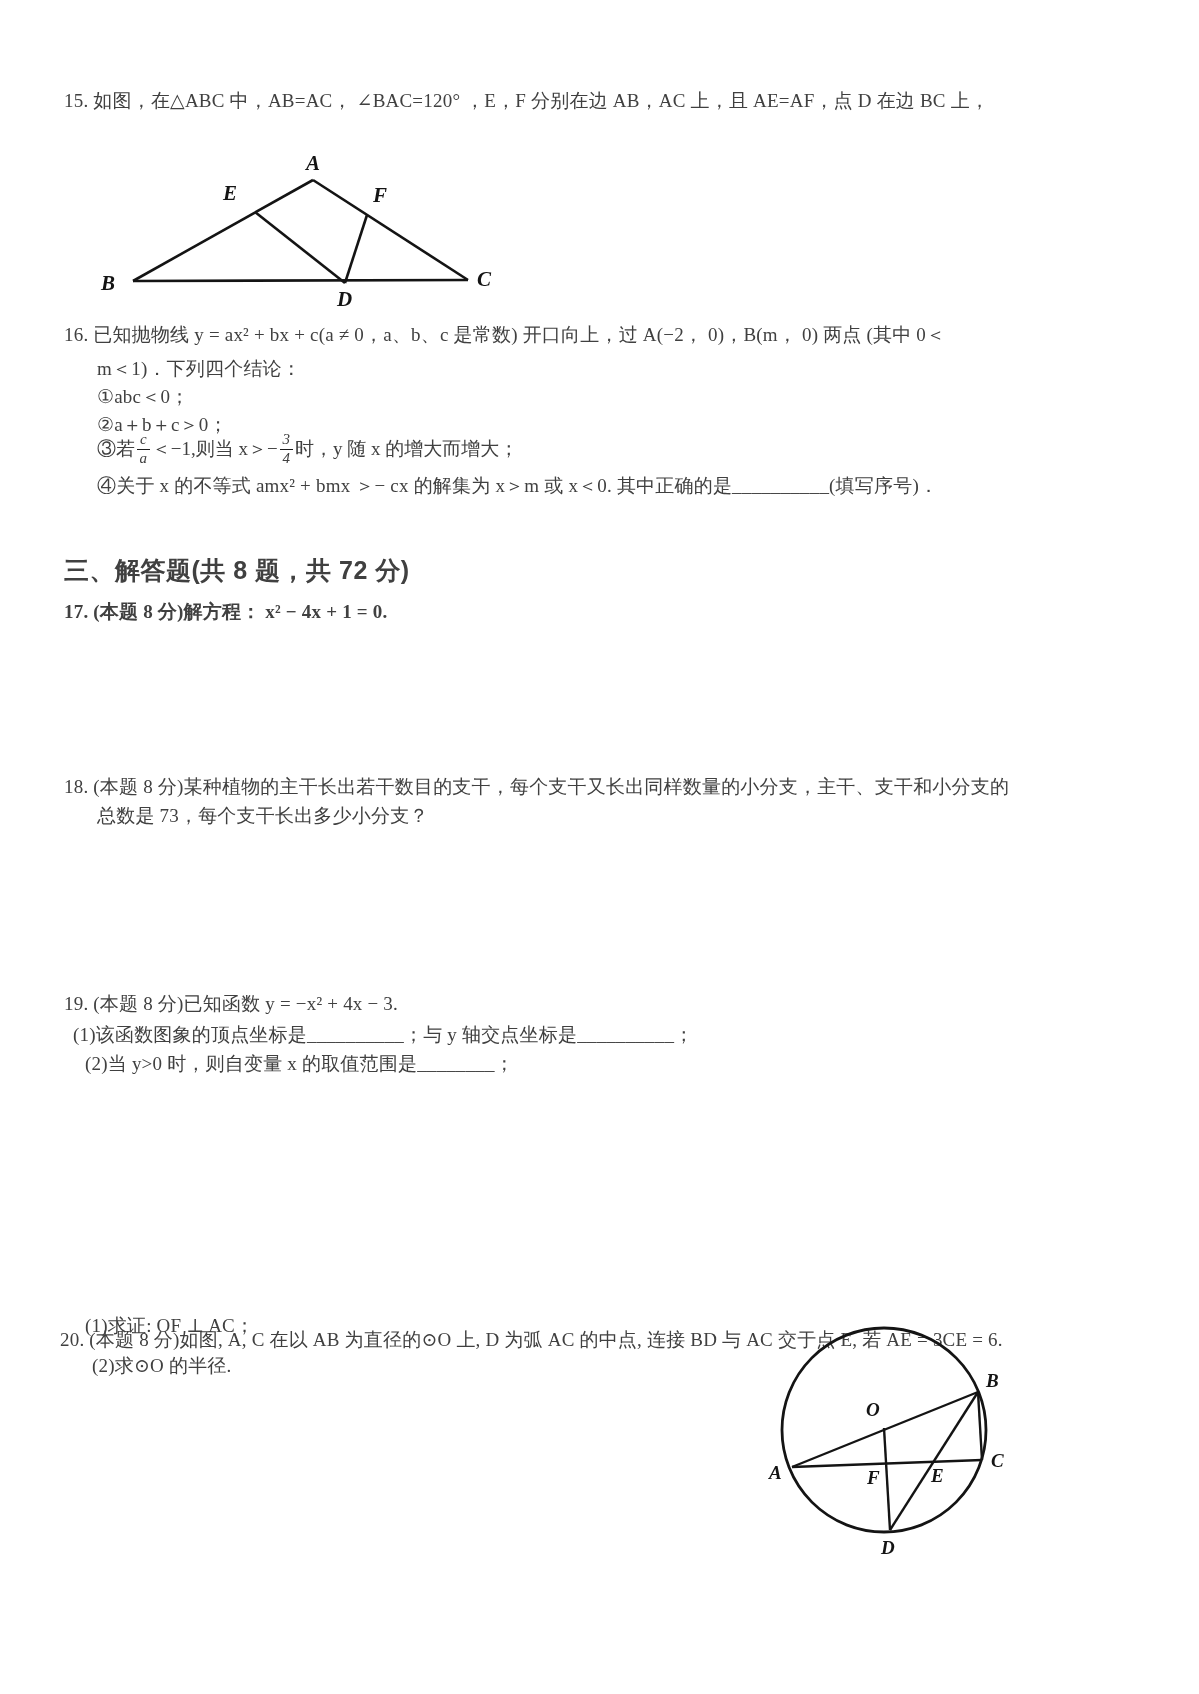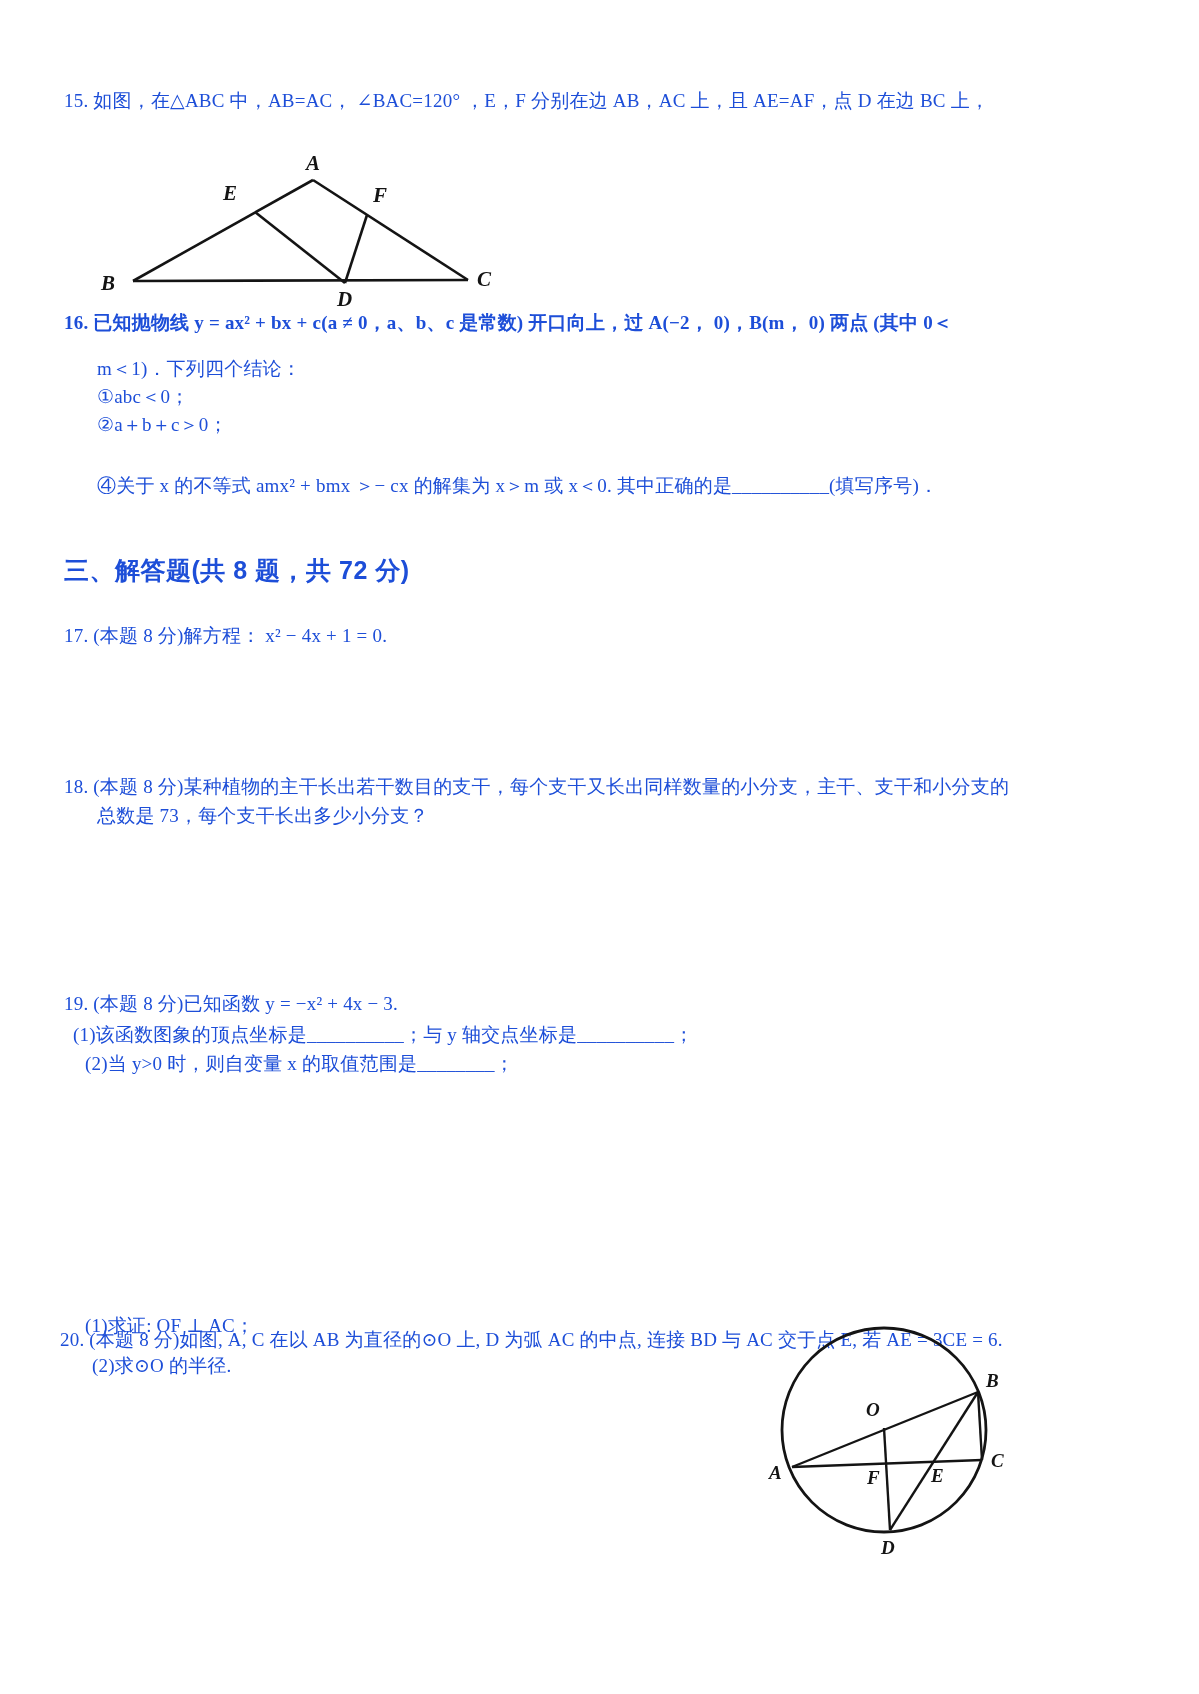--- a/index.html
+++ b/index.html
@@ -1,21 +1,21 @@
 <!DOCTYPE html>
 <html><head>
 <meta charset="utf-8">
 <style>
   html,body { margin:0; padding:0; background:#e8e8e8; }
   .page {
     position:relative;
     width:1199px; height:1694px;
     margin:0 auto;
     background:#ffffff;
-    color:#1d4ed8;
+    color:#404040;
     font-family:"Liberation Serif","DejaVu Serif",serif;
     overflow:hidden;
     text-align:right;
   }
   .line {
     position:absolute;
     white-space:nowrap;
     font-size:19px;
     line-height:25px;
     letter-spacing:0.2px;
@@ -70,31 +70,44 @@
     <line x1="170" y1="70" x2="260" y2="141" stroke-width="2.6"></line>
     <line x1="282" y1="73" x2="260" y2="141" stroke-width="2.6"></line>
     <text x="221" y="28" font-size="21">A</text>
     <text x="138" y="58" font-size="21">E</text>
     <text x="288" y="60" font-size="21">F</text>
     <text x="16" y="148" font-size="21">B</text>
     <text x="392" y="144" font-size="21">C</text>
     <text x="252" y="164" font-size="21">D</text>
   </svg>
 
-  <div class="line" style="left:64px; top:310px;font-weight:bold;">16.  已知抛物线 y = ax² + bx + c(a ≠ 0，a、b、c 是常数) 开口向上，过 A(−2，  0)，B(m，  0) 两点 (其中 0＜</div>
+  <div class="line" style="left:64px; top:322px;">16.  已知抛物线 y = ax² + bx + c(a ≠ 0，a、b、c 是常数) 开口向上，过 A(−2，  0)，B(m，  0) 两点 (其中 0＜</div>
   <div class="line" style="left:97px; top:356px;">m＜1)．下列四个结论：</div>
   <div class="line" style="left:97px; top:384px;">①abc＜0；</div>
   <div class="line" style="left:97px; top:412px;">②a＋b＋c＞0；</div>
 
+  <div class="fracline" style="left:97px; top:432px;">
+    <span>③若 </span>
+    <span class="frac">
+      <span class="num">c</span>
+      <span class="den">a</span>
+    </span>
+    <span> ＜−1,则当 x＞− </span>
+    <span class="frac">
+      <span class="num">3</span>
+      <span class="den">4</span>
+    </span>
+    <span> 时，y 随 x 的增大而增大；</span>
+  </div>
 
   <div class="line" style="left:97px; top:473px;">④关于 x 的不等式 amx² + bmx ＞− cx 的解集为 x＞m 或 x＜0. 其中正确的是__________(填写序号)．</div>
 
   <div class="section-header" style="left:64px; top:554px;">三、解答题(共 8 题，共 72 分)</div>
 
-  <div class="line" style="left:64px; top:623px;">17. (本题 8 分)解方程：  x² − 4x + 1 = 0.</div>
+  <div class="line" style="left:64px; top:599px;font-weight:bold;">17. (本题 8 分)解方程：  x² − 4x + 1 = 0.</div>
 
   <div class="line" style="left:64px; top:774px;">18. (本题 8 分)某种植物的主干长出若干数目的支干，每个支干又长出同样数量的小分支，主干、支干和小分支的</div>
   <div class="line" style="left:97px; top:803px;">总数是 73，每个支干长出多少小分支？</div>
 
   <div class="line" style="left:64px; top:991px;">19. (本题 8 分)已知函数 y = −x² + 4x − 3.</div>
   <div class="line" style="left:73px; top:1022px;">(1)该函数图象的顶点坐标是__________；与 y 轴交点坐标是__________；</div>
   <div class="line" style="left:85px; top:1051px;">(2)当 y&gt;0 时，则自变量 x 的取值范围是________；</div>
 
   <div class="line" style="left:60px; top:1327px;">20. (本题 8 分)如图, A, C 在以 AB 为直径的⊙O 上, D 为弧 AC 的中点, 连接 BD 与 AC 交于点 E, 若 AE = 3CE = 6.</div>
   <div class="line" style="left:85px; top:1313px;">(1)求证: OF ⊥ AC；</div>

